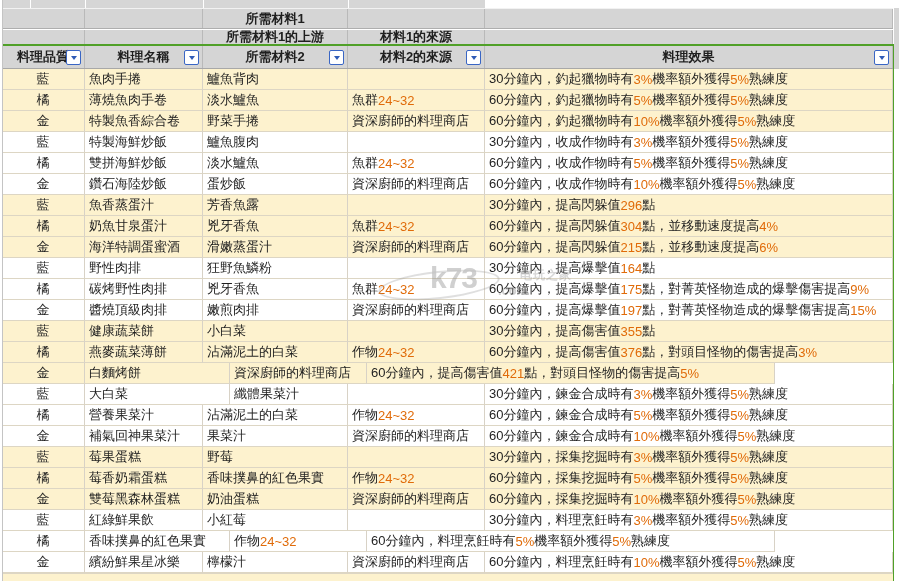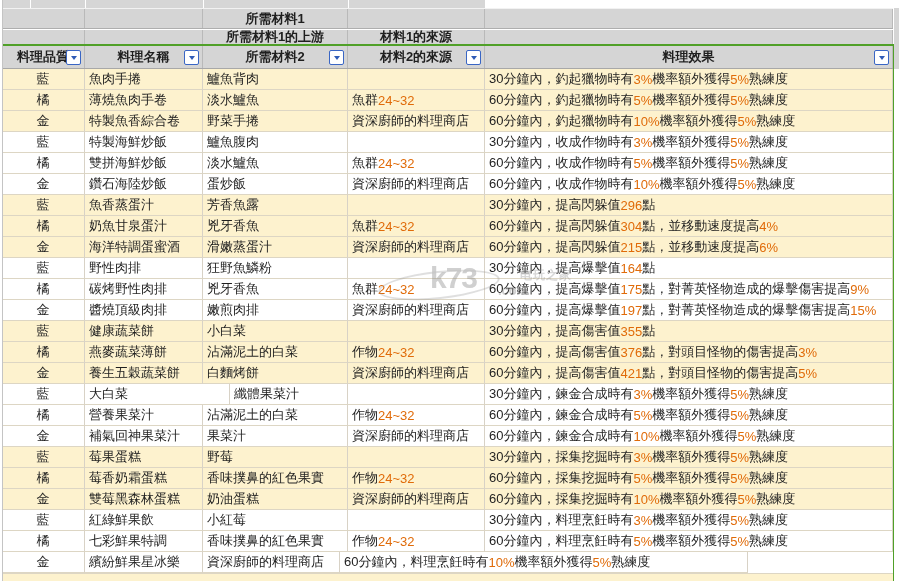--- a/index.html
+++ b/index.html
@@ -211,21 +211,20 @@
     </div>
       <div class="drow cream" style="top: 342px;">
       <div class="cell c1 q">橘</div>
       <div class="cell c2 lft">燕麥蔬菜薄餅</div>
       <div class="cell c3 lft">沾滿泥土的白菜</div>
       <div class="cell c4 lft">作物<span class="num">24~32</span></div>
       <div class="cell c5 lft">60分鐘內，提高傷害值<span class="num">376</span>點，對頭目怪物的傷害提高<span class="num">3%</span></div>
     </div>
       <div class="drow cream" style="top: 363px;">
       <div class="cell c1 q">金</div>
-      <div class="cell c2 lft">養生五穀蔬菜餅</div>
       <div class="cell c3 lft">白麵烤餅</div>
       <div class="cell c4 lft">資深廚師的料理商店</div>
       <div class="cell c5 lft">60分鐘內，提高傷害值<span class="num">421</span>點，對頭目怪物的傷害提高<span class="num">5%</span></div>
     </div>
       <div class="drow white" style="top: 384px;">
       <div class="cell c1 q">藍</div>
       <div class="cell c3 lft">大白菜</div>
       <div class="cell c2 lft">纖體果菜汁</div>
       <div class="cell c4 lft"></div>
       <div class="cell c5 lft">30分鐘內，鍊金合成時有<span class="num">3%</span>機率額外獲得<span class="num">5%</span>熟練度</div>
@@ -267,28 +266,28 @@
     </div>
       <div class="drow white" style="top: 510px;">
       <div class="cell c1 q">藍</div>
       <div class="cell c2 lft">紅綠鮮果飲</div>
       <div class="cell c3 lft">小紅莓</div>
       <div class="cell c4 lft"></div>
       <div class="cell c5 lft">30分鐘內，料理烹飪時有<span class="num">3%</span>機率額外獲得<span class="num">5%</span>熟練度</div>
     </div>
       <div class="drow white" style="top: 531px;">
       <div class="cell c1 q">橘</div>
-      <div class="cell c2 lft">七彩鮮果特調</div>
       <div class="cell c3 lft">香味撲鼻的紅色果實</div>
       <div class="cell c4 lft">作物<span class="num">24~32</span></div>
       <div class="cell c5 lft">60分鐘內，料理烹飪時有<span class="num">5%</span>機率額外獲得<span class="num">5%</span>熟練度</div>
     </div>
       <div class="drow white" style="top: 552px;">
       <div class="cell c1 q">金</div>
       <div class="cell c2 lft">繽紛鮮果星冰樂</div>
+      <div class="cell c3 lft">檸檬汁</div>
       <div class="cell c4 lft">資深廚師的料理商店</div>
       <div class="cell c5 lft">60分鐘內，料理烹飪時有<span class="num">10%</span>機率額外獲得<span class="num">5%</span>熟練度</div>
     </div>
     </div>
 
   <div id="partialrow"></div>
 
   <div id="leftline"></div>
   <div id="greenright"></div>
 

